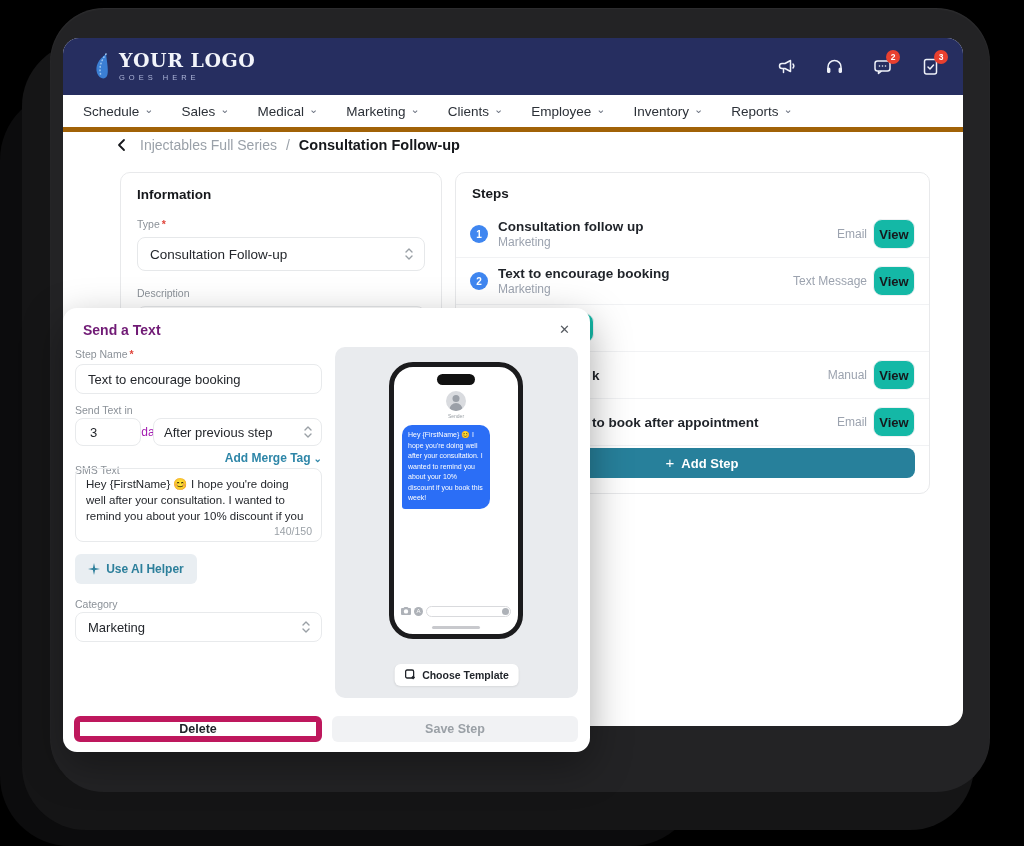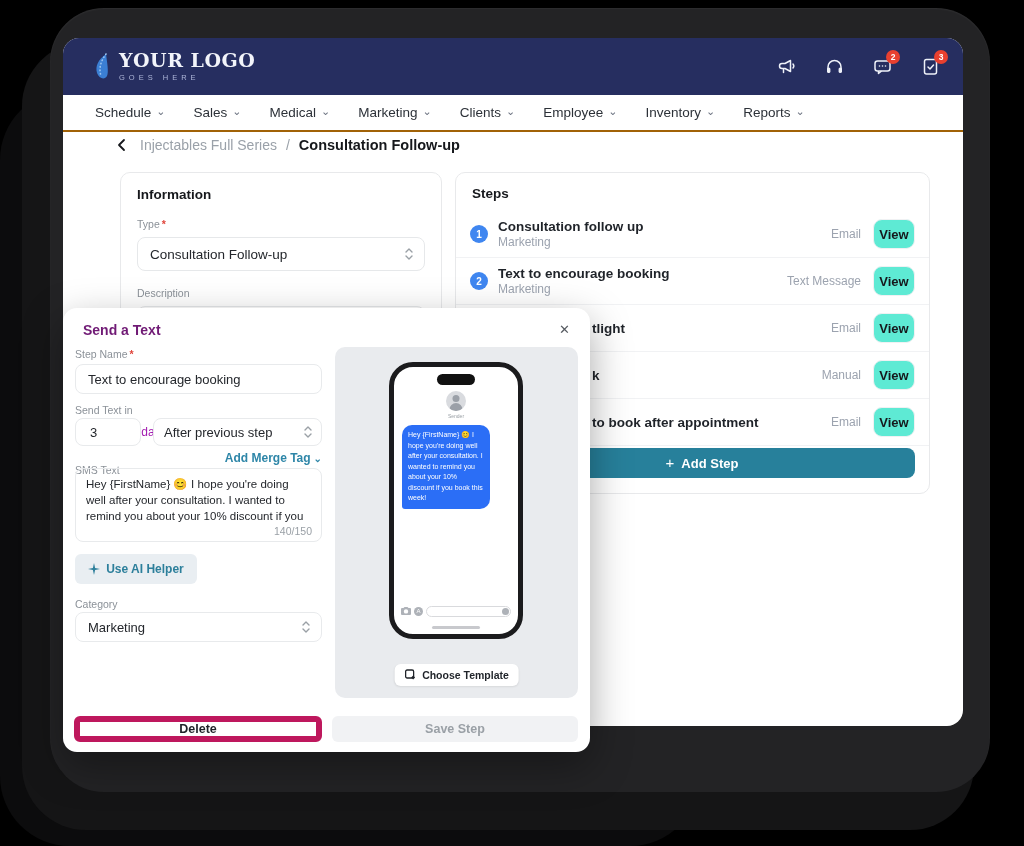--- a/index.html
+++ b/index.html
@@ -15,21 +15,21 @@
   .screen { position:absolute; left:63px; top:38px; width:900px; height:688px; background:#fff; border-radius:16px; overflow:hidden; }
 
   .app-header { position:absolute; left:0; top:0; width:100%; height:57px; background:#262e60; display:flex; align-items:center; justify-content:space-between; padding:0 22px 0 30px; }
   .logo { display:flex; align-items:center; gap:6px; }
   .logo-text .t1 { font-family:"DejaVu Serif", serif; color:#f2f4fa; font-size:19px; font-weight:bold; letter-spacing:.5px; line-height:1; }
   .logo-text .t2 { color:#aeb6d8; font-size:7.5px; letter-spacing:4px; margin-top:3px; }
   .hdr-icons { display:flex; align-items:center; gap:26px; }
   .hdr-icon { position:relative; width:22px; height:22px; display:flex; align-items:center; justify-content:center; cursor:pointer; }
   .badge { position:absolute; top:-6px; right:-7px; min-width:14px; height:14px; border-radius:8px; background:#e8402f; color:#fff; font-size:8.5px; font-weight:bold; display:flex; align-items:center; justify-content:center; padding:0 3px; }
 
-  .nav { position:absolute; left:0; top:57px; width:100%; height:37px; background:#fff; border-bottom:2px solid #a16207; display:flex; align-items:center; gap:28px; padding-left:32px; }
+  .nav { position:absolute; left:0; top:57px; width:100%; height:37px; background:#fff; border-bottom:5px solid #a16207; display:flex; align-items:center; gap:28px; padding-left:20px; }
   .nav-item { display:flex; align-items:center; gap:5px; font-size:13.5px; color:#2c3138; cursor:pointer; }
   .nav-item .chev { font-size:11px; color:#6b7280; margin-top:-3px; }
 
   .breadcrumb { position:absolute; left:50px; top:98px; display:flex; align-items:center; gap:9px; }
   .bc-back { width:18px; height:18px; display:flex; align-items:center; justify-content:center; cursor:pointer; }
   .bc-parent { font-size:14px; color:#9aa1a9; }
   .bc-sep { font-size:14px; color:#9aa1a9; }
   .bc-current { font-size:14.5px; font-weight:bold; color:#16181c; }
 
   .card { position:absolute; background:#fff; border:1px solid #e8e9eb; border-radius:10px; }
@@ -42,21 +42,21 @@
 
   .steps-card { left:392px; top:134px; width:475px; height:322px; padding:13px 0 0 0; }
   .steps-card .card-title { padding:0 16px; }
   .step-row { display:flex; align-items:center; height:47px; padding:0 14px; border-bottom:1px solid #f1f2f4; }
   .step-row:last-of-type { border-bottom:none; }
   .step-num { width:18px; height:18px; border-radius:50%; background:#3f86f0; color:#fff; font-size:10px; font-weight:bold; display:flex; align-items:center; justify-content:center; flex:none; }
   .step-main { flex:1; margin-left:10px; min-width:0; }
   .step-title { font-size:13.5px; font-weight:600; color:#1f2329; white-space:nowrap; }
   .step-sub { font-size:12px; color:#9ca3af; margin-top:1px; }
   .step-type { width:76px; text-align:right; font-size:12px; color:#9ca3af; line-height:1.25; flex:none; }
-  .view-btn { width:42px; height:30px; margin-left:12px; background:#5eead4; border:1px solid #f0f1f3; border-radius:9px; font-size:13px; font-weight:bold; color:#16181c; display:flex; align-items:center; justify-content:center; cursor:pointer; flex:none; }
+  .view-btn { width:42px; height:30px; margin-left:6px; background:#14b8a6; border:1px solid #f0f1f3; border-radius:9px; font-size:13px; font-weight:bold; color:#16181c; display:flex; align-items:center; justify-content:center; cursor:pointer; flex:none; }
   .occ .step-main { margin-left:0; }
   .occ .step-title { margin-left:122px; }
   .add-step { position:absolute; left:33px; right:14px; bottom:15px; height:30px; background:#27809b; border-radius:8px; color:#fff; font-size:13px; font-weight:bold; display:flex; align-items:center; justify-content:center; gap:7px; cursor:pointer; }
   .add-step .plus { font-size:15px; font-weight:normal; margin-top:-1px; }
 
   
   .modal { position:absolute; left:63px; top:308px; width:527px; height:444px; background:#fff; border-radius:14px; box-shadow:0 14px 40px rgba(0,0,0,.35); z-index:50; }
   .modal-title { position:absolute; left:20px; top:14px; font-size:14px; font-weight:bold; color:#701a75; }
   .modal-close { position:absolute; right:16px; top:10px; font-size:13px; color:#555a60; cursor:pointer; padding:4px; }
 
@@ -234,23 +234,20 @@
         <div class="step-num">2</div>
         <div class="step-main">
           <div class="step-title">Text to encourage booking</div>
           <div class="step-sub">Marketing</div>
         </div>
         <div class="step-type">Text Message</div>
         <div class="view-btn">View</div>
       </div>
 
       <div class="step-row occ">
-        <div class="step-main">
-          <div class="step-title">tlight</div>
-        </div>
         <div class="step-type">Email</div>
         <div class="view-btn">View</div>
       </div>
 
       <div class="step-row occ">
         <div class="step-main">
           <div class="step-title">k</div>
         </div>
         <div class="step-type">Manual</div>
         <div class="view-btn">View</div>

